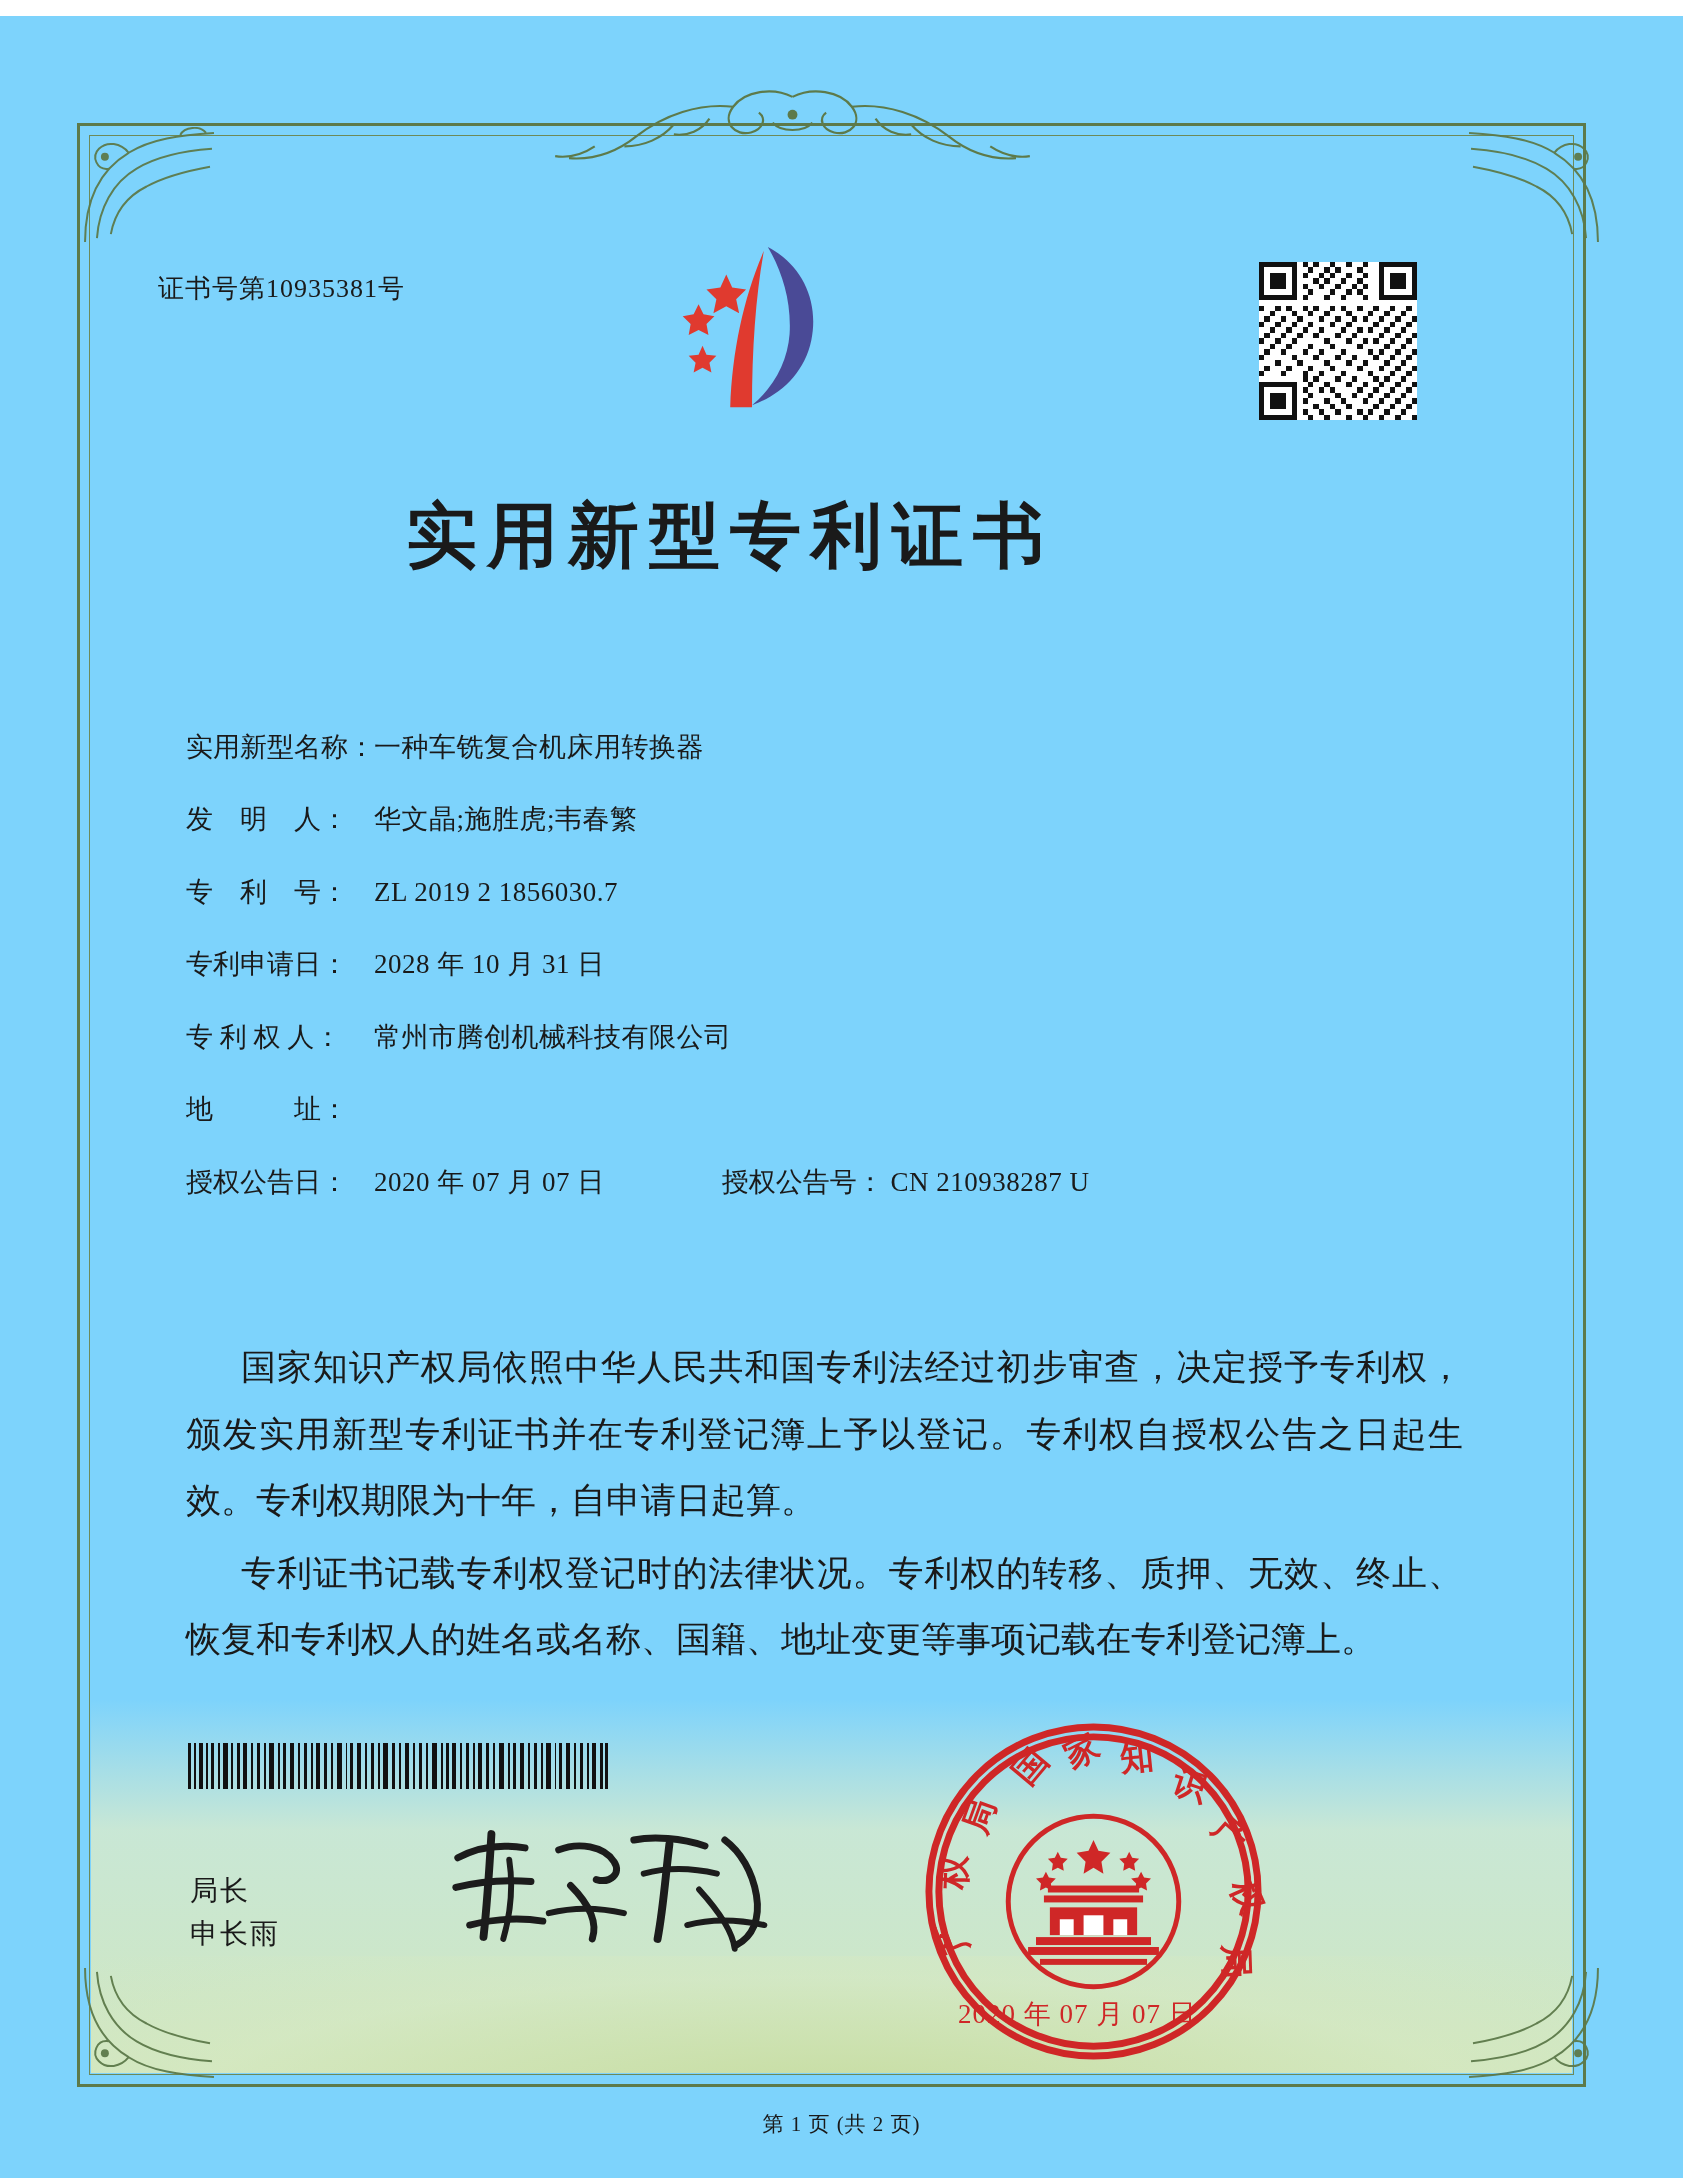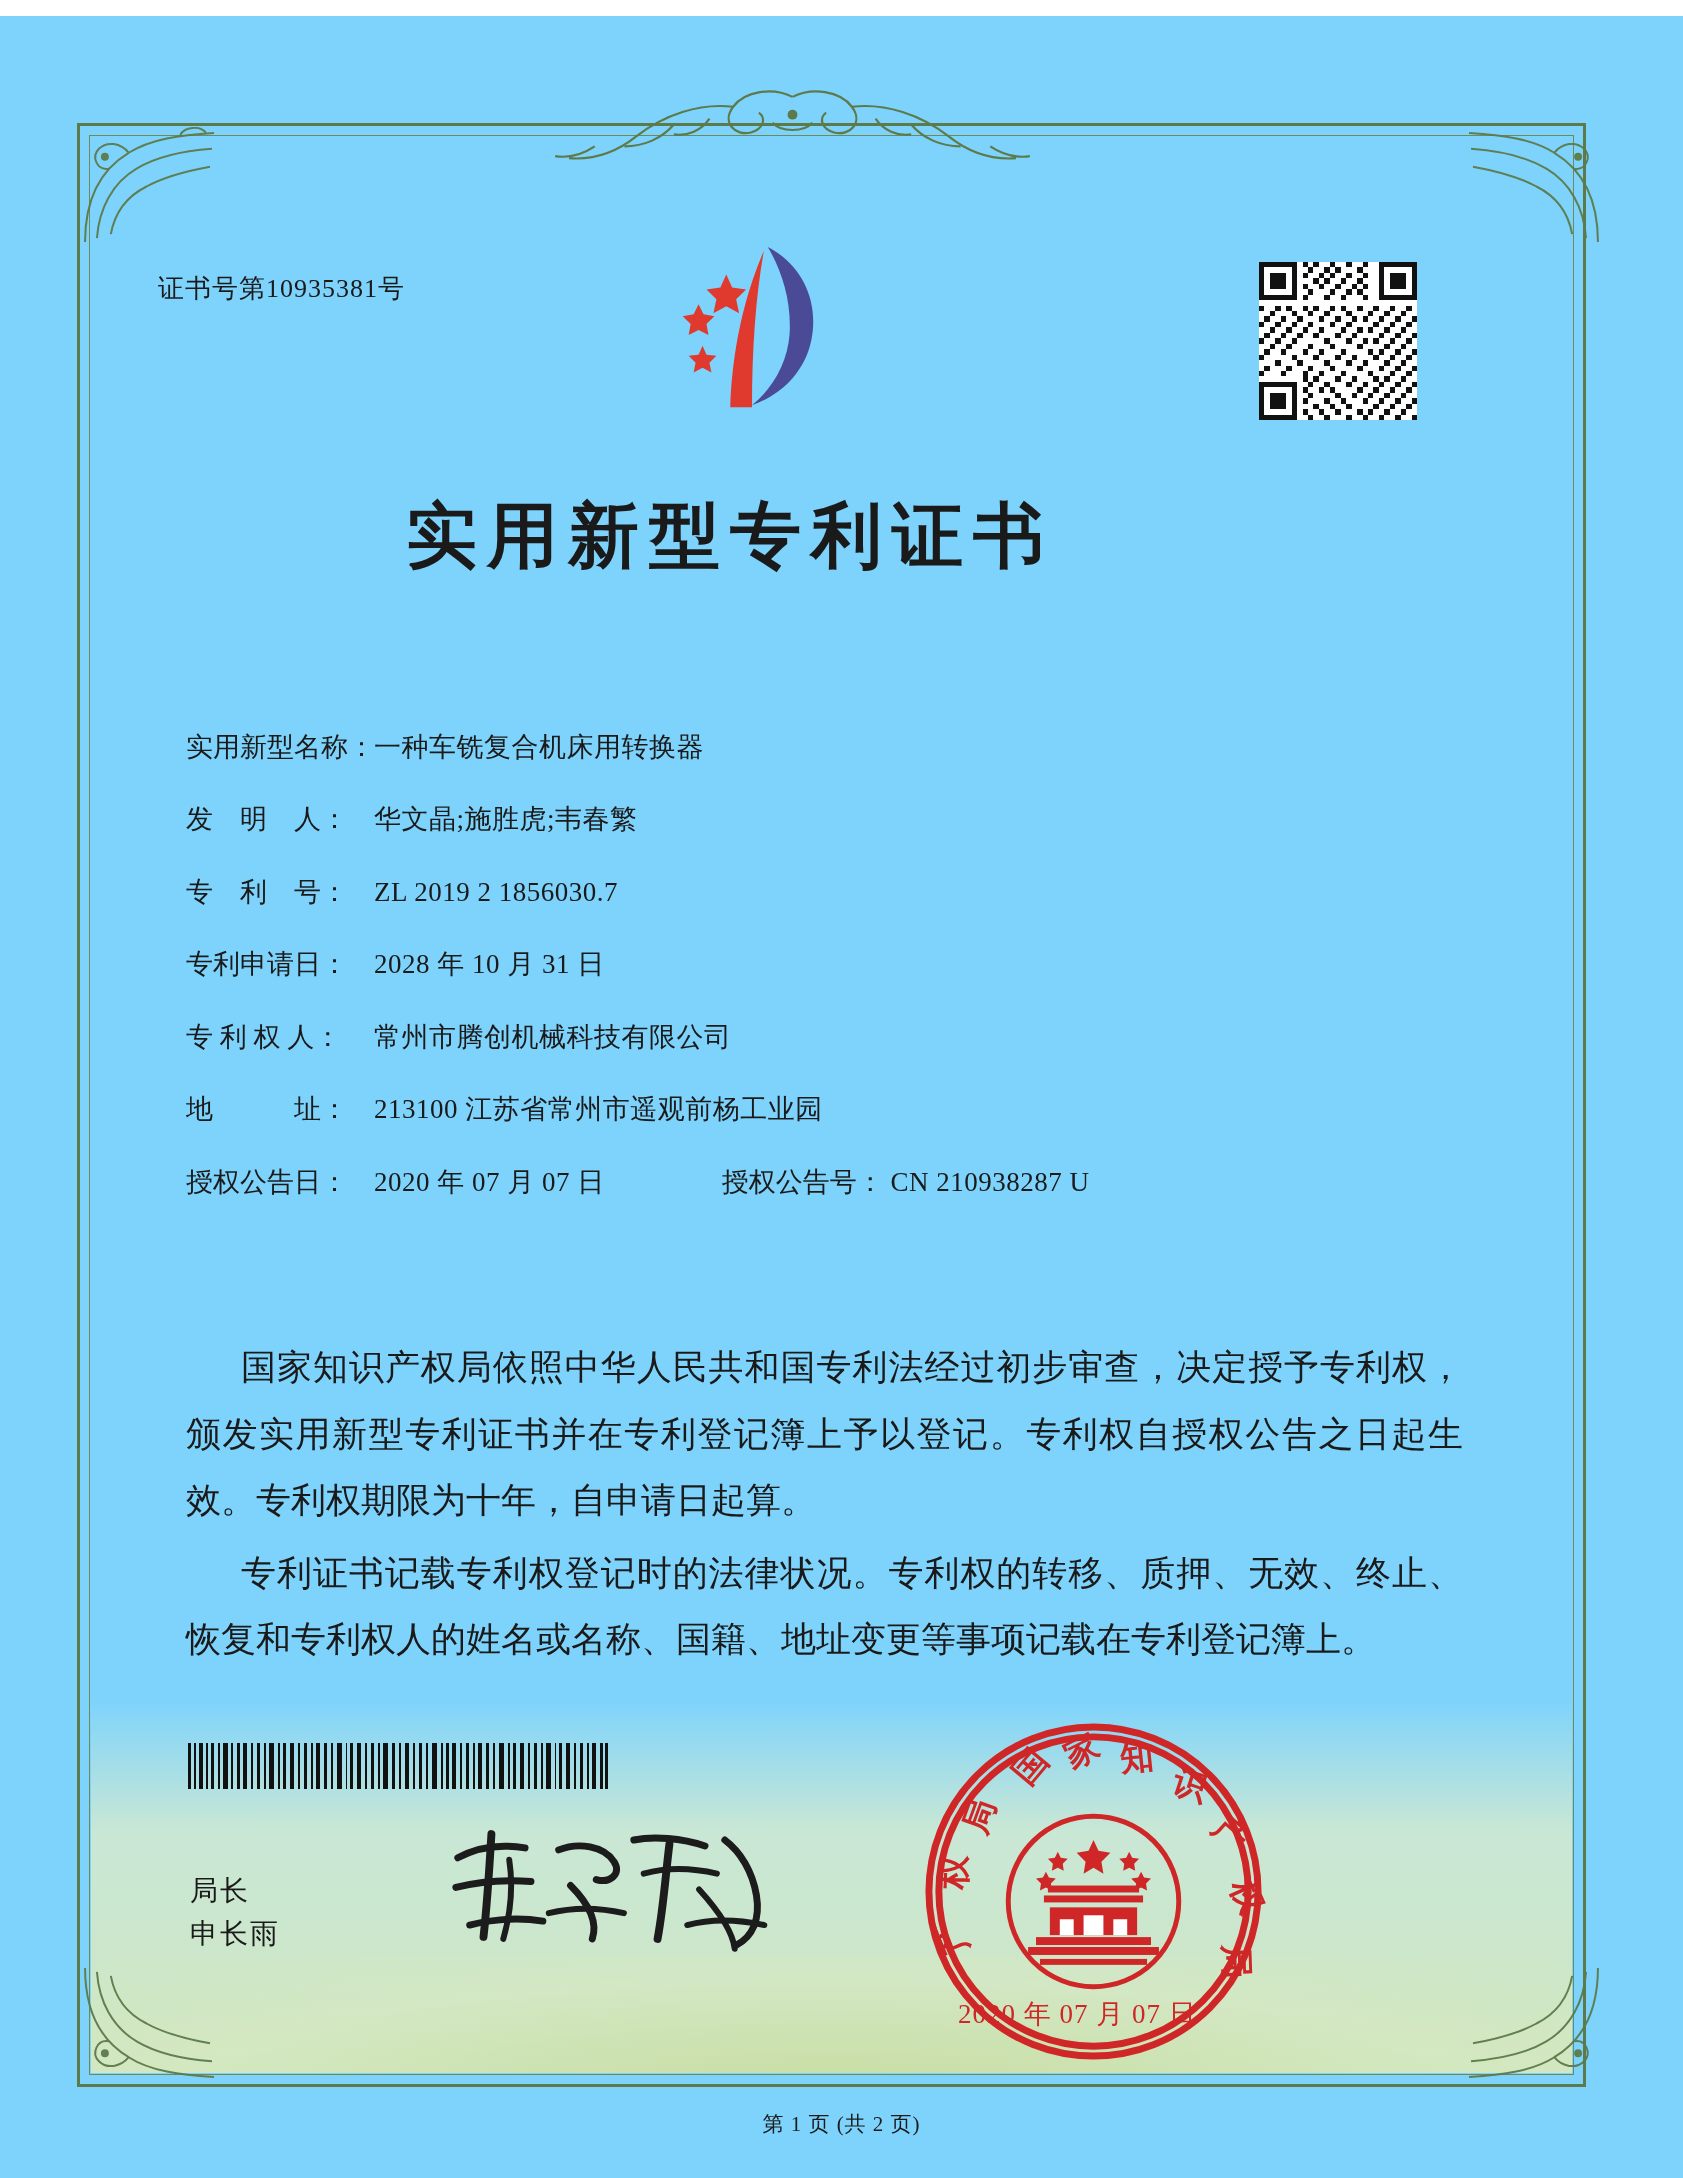--- a/index.html
+++ b/index.html
@@ -525,21 +525,20 @@
       <span class="field-value">2028 年 10 月 31 日</span>
     </div>
 
     <div class="field-row">
       <span class="field-label">专 利 权 人：</span>
       <span class="field-value">常州市腾创机械科技有限公司</span>
     </div>
 
     <div class="field-row">
       <span class="field-label">地　　　址：</span>
-      <span class="field-value">213100 江苏省常州市遥观前杨工业园</span>
     </div>
 
     <div class="field-row two-col">
       <span class="field-label">授权公告日：</span>
       <span class="field-value">2020 年 07 月 07 日</span>
       <span class="col2">
         <span class="field-label">授权公告号：</span>
         <span class="field-value">CN 210938287 U</span>
       </span>
     </div>

